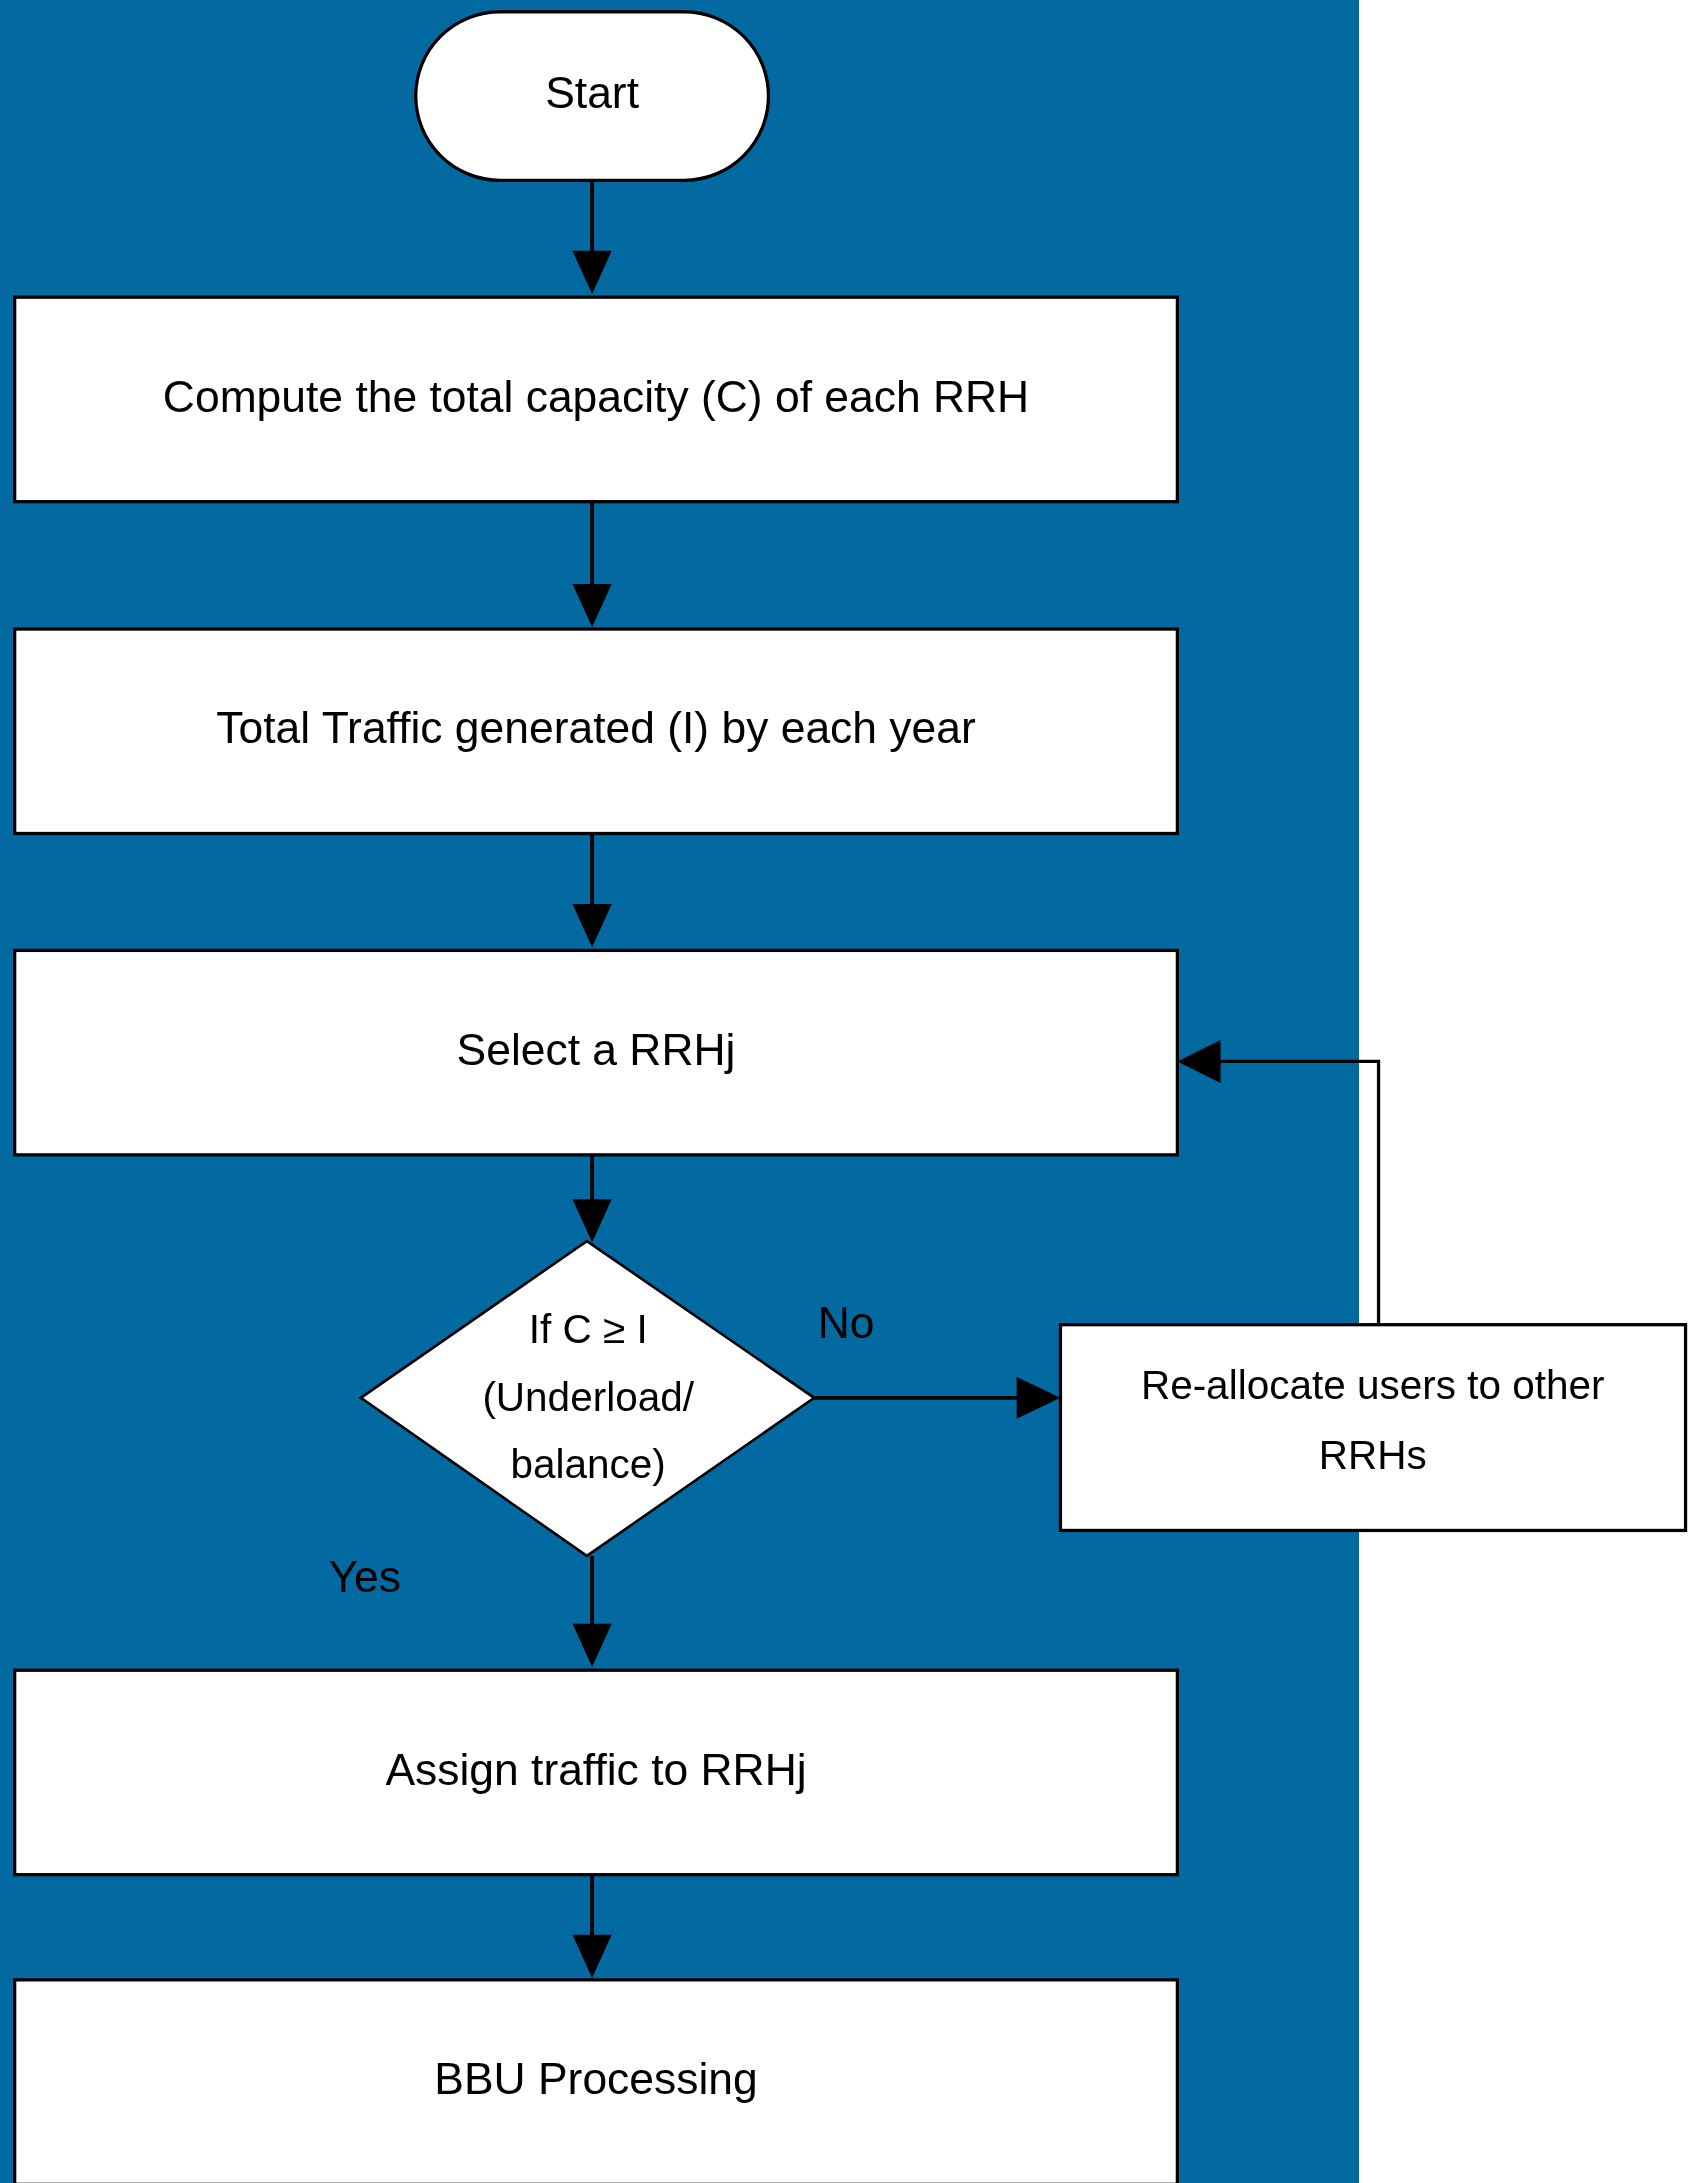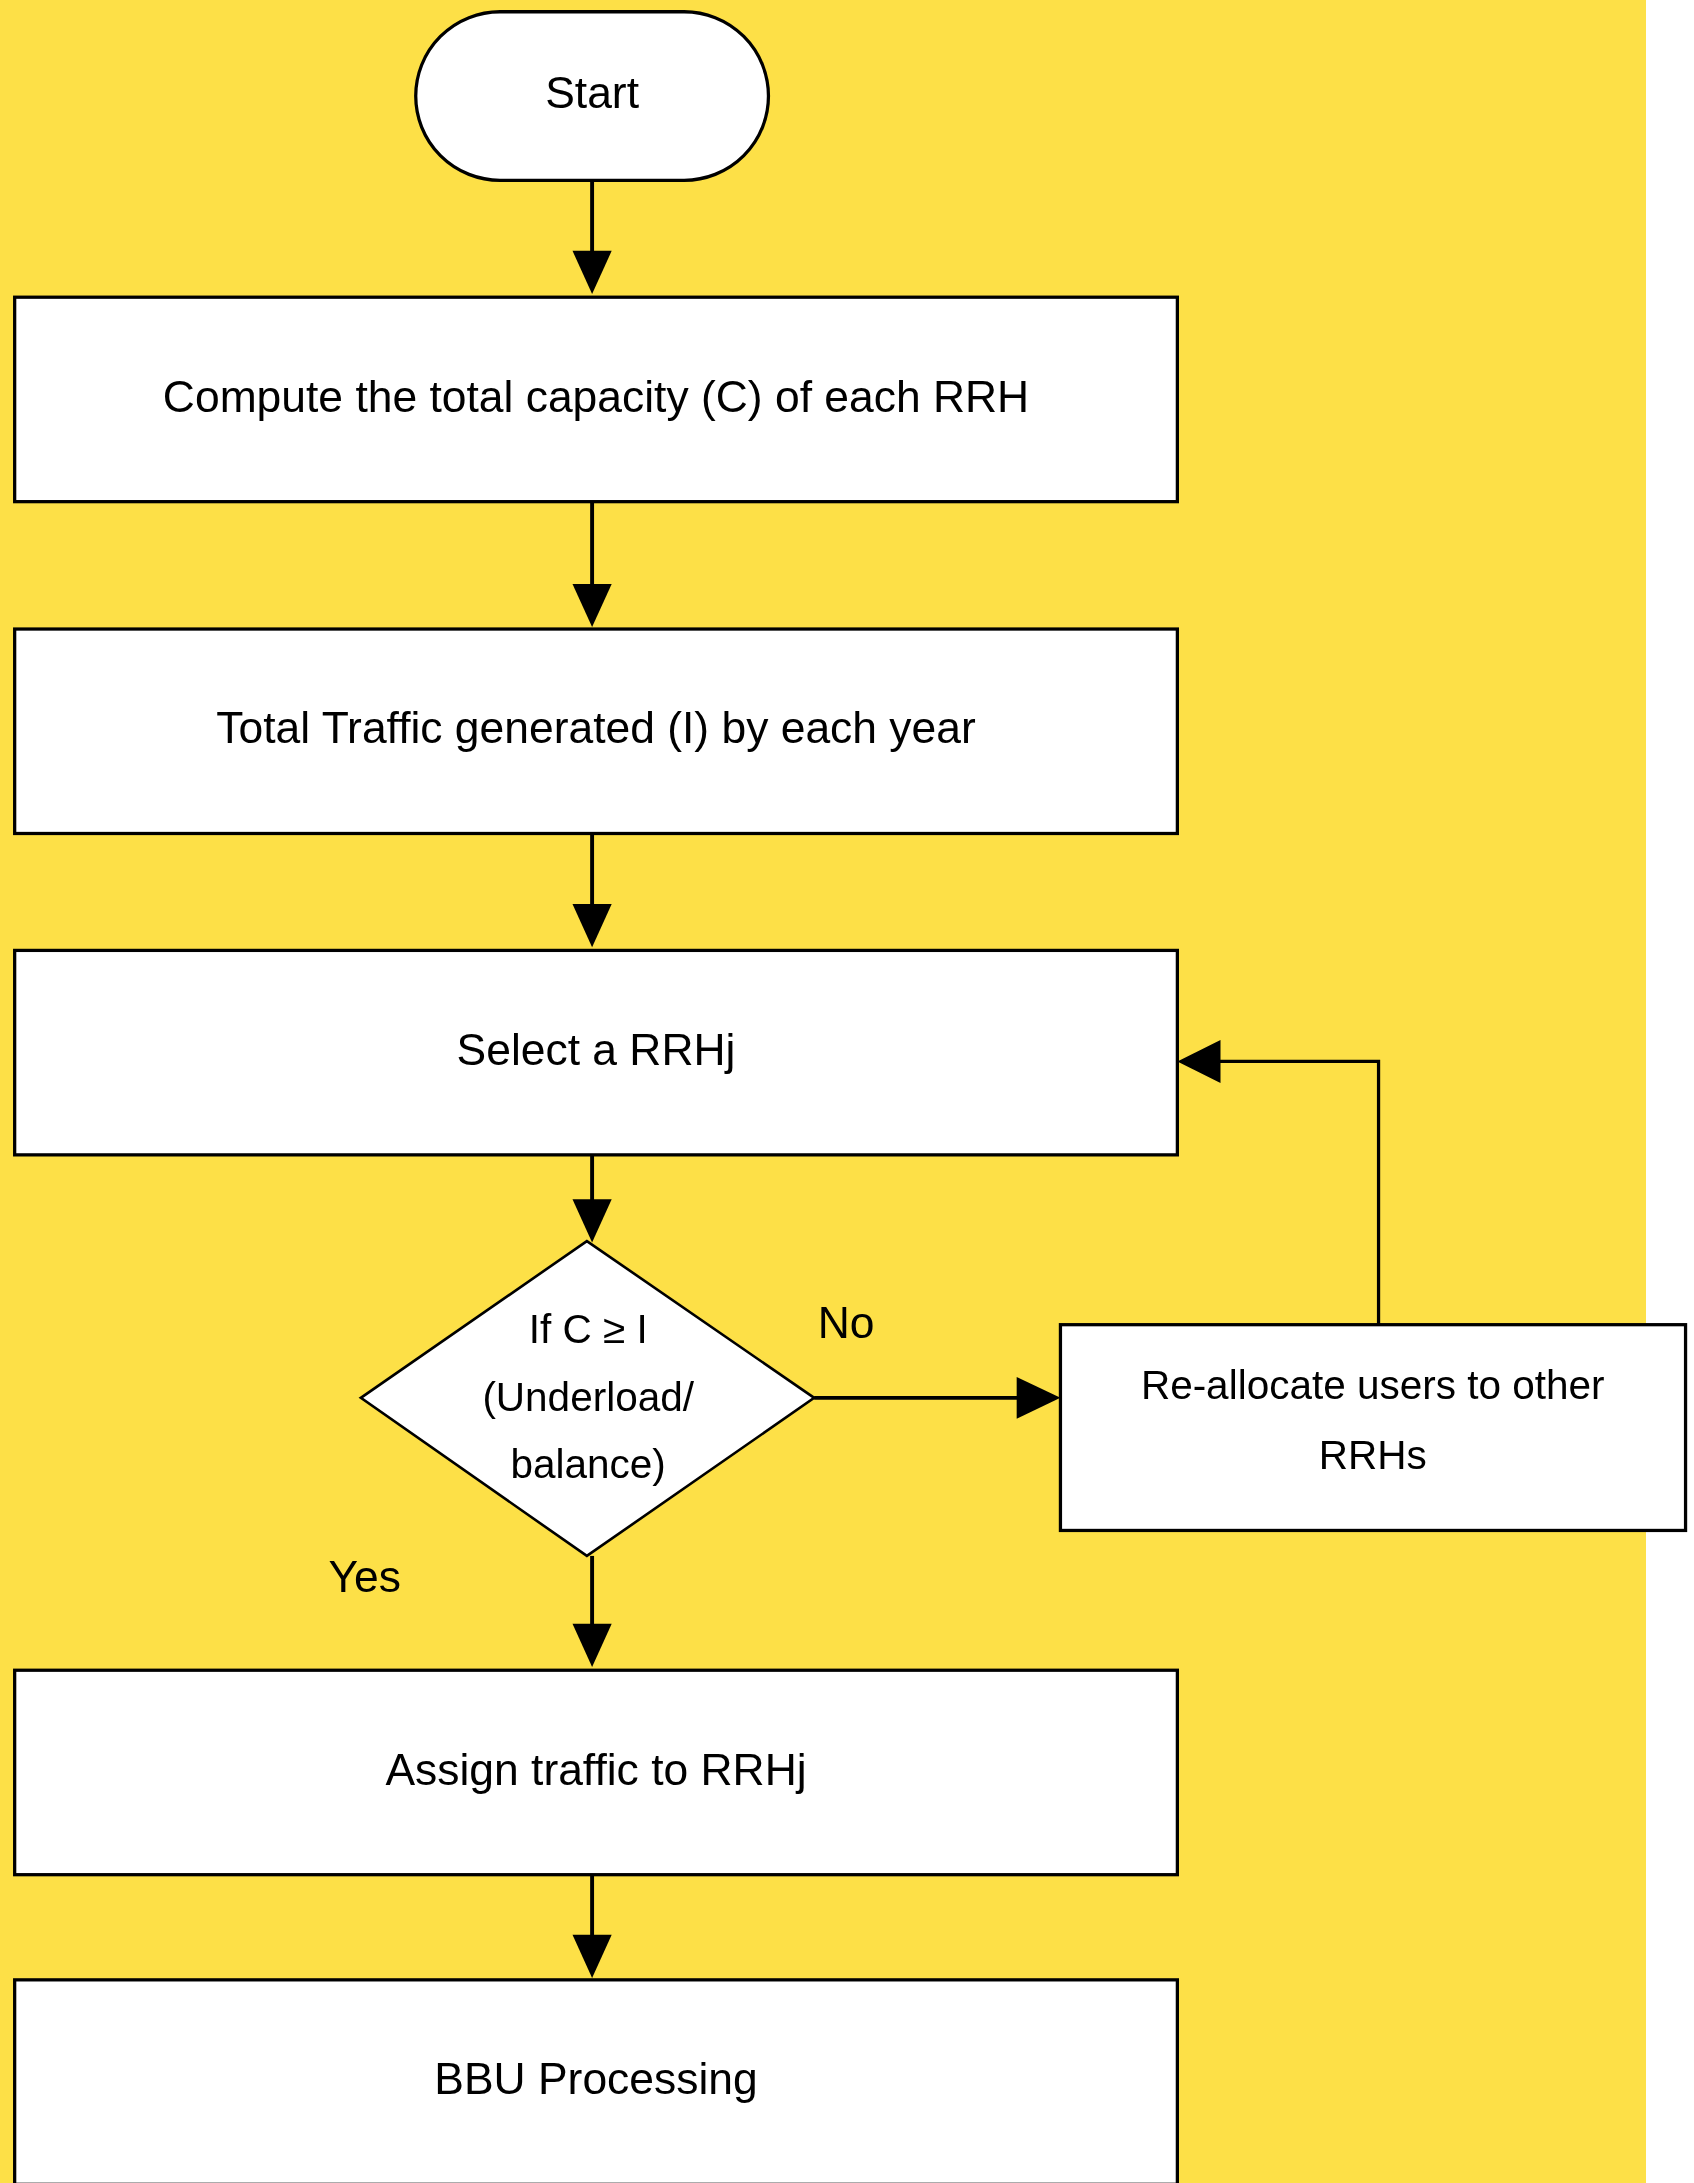--- a/index.html
+++ b/index.html
@@ -8,23 +8,23 @@
     background: #ffffff;
   }
   body {
     width: 1695px;
     height: 2183px;
     font-family: "Liberation Sans", sans-serif;
     overflow: hidden;
   }
   #flowchart-root {
     position: relative;
-    width: 1646px;
+    width: 1359px;
     height: 2183px;
-    background: #fde047;
+    background: #0369a1;
   }
   svg.flow-canvas {
     display: block;
     width: 1695px;
     height: 2183px;
   }
   .node-shape {
     fill: #ffffff;
     stroke: #000000;
   }

